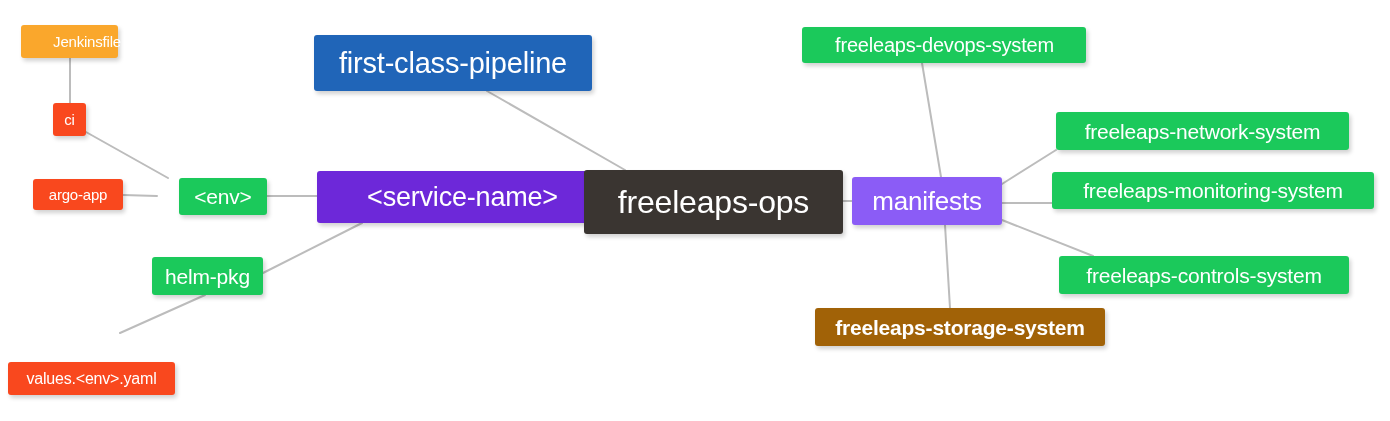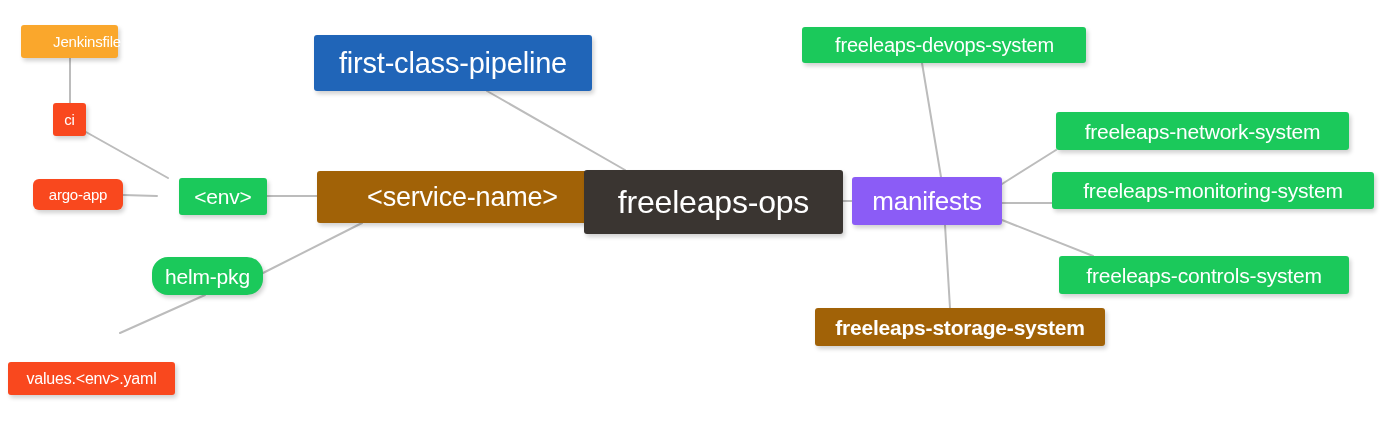--- a/index.html
+++ b/index.html
@@ -67,36 +67,36 @@
       <line x1="1002" y1="220" x2="1093" y2="256" stroke="#bcbcbc" stroke-width="2" stroke-linecap="round"></line>
       <line x1="945" y1="225" x2="950" y2="308" stroke="#bcbcbc" stroke-width="2" stroke-linecap="round"></line>
     </svg>
   <div id="node-layer">
       <div class="node" style="left: 21px; top: 25px; width: 97px; height: 33px; background: rgb(250, 167, 44); font-size: 15px; padding-left: 45px;">
         <span class="node-label">Jenkinsfile</span>
       </div>
       <div class="node" style="left: 53px; top: 103px; width: 33px; height: 33px; background: rgb(249, 72, 30); font-size: 15px;">
         <span class="node-label">ci</span>
       </div>
-      <div class="node" style="left: 33px; top: 179px; width: 90px; height: 31px; background: rgb(249, 72, 30); font-size: 15px; border-radius: 6px;">
+      <div class="node" style="left: 33px; top: 179px; width: 90px; height: 31px; background: rgb(249, 72, 30); font-size: 15px;">
         <span class="node-label">argo-app</span>
       </div>
       <div class="node" style="left: 8px; top: 333px; width: 167px; height: 33px; background: rgb(249, 72, 30); font-size: 16px; margin-top: 29px;">
         <span class="node-label">values.&lt;env&gt;.yaml</span>
       </div>
       <div class="node" style="left: 157px; top: 178px; width: 88px; height: 37px; background: rgb(27, 201, 91); font-size: 21px; margin-left: 22px;">
         <span class="node-label">&lt;env&gt;</span>
       </div>
-      <div class="node" style="left: 152px; top: 257px; width: 111px; height: 38px; background: rgb(27, 201, 91); font-size: 21px; border-radius: 16px;">
+      <div class="node" style="left: 152px; top: 257px; width: 111px; height: 38px; background: rgb(27, 201, 91); font-size: 21px;">
         <span class="node-label">helm-pkg</span>
       </div>
       <div class="node" style="left: 314px; top: 35px; width: 278px; height: 56px; background: rgb(32, 101, 184); font-size: 29px;">
         <span class="node-label">first-class-pipeline</span>
       </div>
-      <div class="node" style="left: 317px; top: 171px; width: 291px; height: 52px; background: #a16207; font-size: 27px;">
+      <div class="node" style="left: 317px; top: 171px; width: 291px; height: 52px; background: #6d28d9; font-size: 27px;">
         <span class="node-label">&lt;service-name&gt;</span>
       </div>
       <div class="node" style="left: 584px; top: 170px; width: 259px; height: 64px; background: rgb(58, 53, 49); font-size: 32px;">
         <span class="node-label">freeleaps-ops</span>
       </div>
       <div class="node" style="left: 852px; top: 177px; width: 150px; height: 48px; background: #8b5cf6; font-size: 26px;">
         <span class="node-label">manifests</span>
       </div>
       <div class="node" style="left: 802px; top: 27px; width: 284px; height: 36px; background: rgb(27, 201, 91); font-size: 20px; padding-left: 11px;">
         <span class="node-label">freeleaps-devops-system</span>

